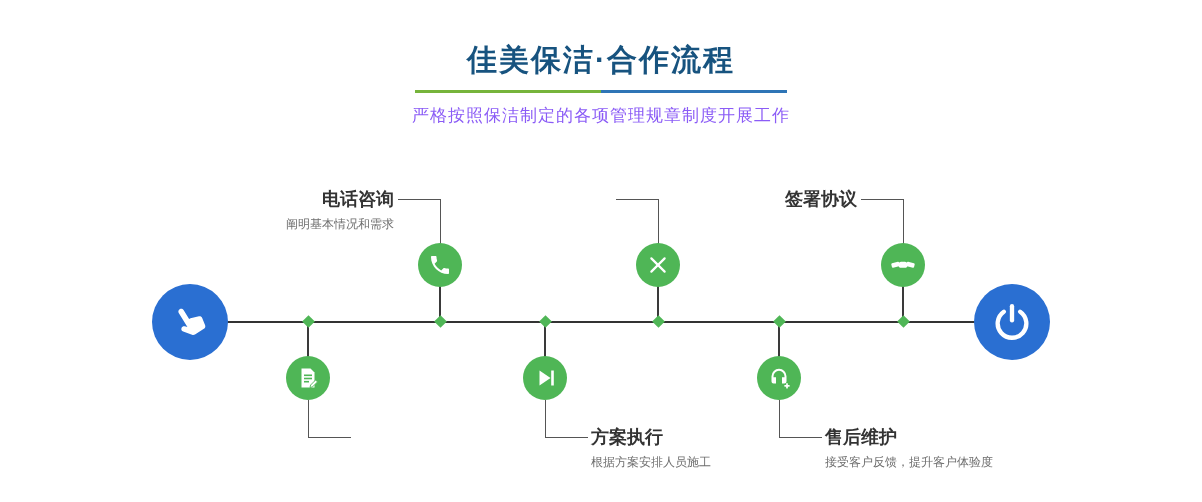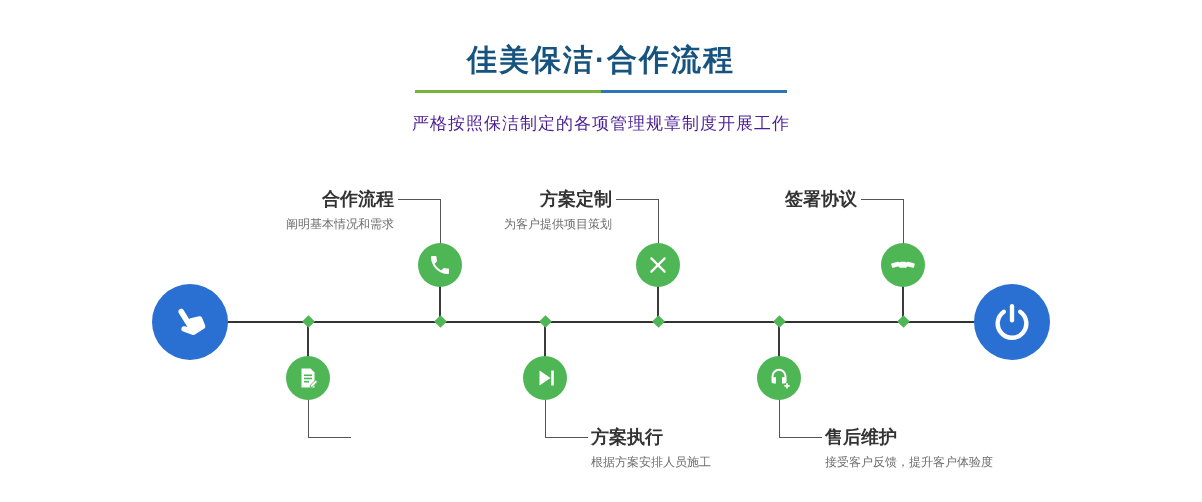--- a/index.html
+++ b/index.html
@@ -6,21 +6,21 @@
   .canvas{
     position:relative;width:1202px;height:499px;background:#ffffff;overflow:hidden;
     font-family:"Liberation Sans","DejaVu Sans",sans-serif;
   }
   
   .page-header{position:absolute;top:42px;left:0;right:0;text-align:center;}
   .page-title{font-size:30px;font-weight:700;color:#17537f;letter-spacing:2px;line-height:36px;}
   .title-divider{width:372px;height:3px;margin:12px auto 0;display:flex;}
   .title-divider .seg-green{flex:1;background:#76b43b;}
   .title-divider .seg-blue{flex:1;background:#2e75b6;}
-  .subtitle{margin-top:19px;font-size:17px;color:#4c1d95;letter-spacing:1px;}
+  .subtitle{margin-top:11px;font-size:17px;color:#8b5cf6;letter-spacing:1px;}
   
   .timeline-line{position:absolute;left:190px;top:321px;width:822px;height:2px;background:#333;}
   .endpoint{
     position:absolute;width:76px;height:76px;border-radius:50%;background:#2a6fd2;
     display:flex;align-items:center;justify-content:center;
   }
   .endpoint.start{left:152px;top:284px;}
   .endpoint.end{left:974px;top:284px;}
   .endpoint svg{width:40px;height:40px;}
   .endpoint.start svg{transform:rotate(-32deg);}
@@ -153,26 +153,22 @@
     <svg viewBox="0 0 24 24">
       <g fill="#fff">
         <path d="M12 2.8a7.5 7.5 0 0 0-7.5 7.5v5.2a2 2 0 0 0 2 2H9v-6.3H6.5v-.9a5.5 5.5 0 0 1 11 0v.9H15v6.3h2.5a2 2 0 0 0 2-2v-5.2A7.5 7.5 0 0 0 12 2.8z"></path>
         <rect x="17.4" y="19" width="5.2" height="1.7"></rect>
         <rect x="19.15" y="17.25" width="1.7" height="5.2"></rect>
       </g>
     </svg>
   </div>
 
   <div class="step-text top s1">
-    <div class="step-title">合作流程</div>
+    <div class="step-title">电话咨询</div>
     <div class="step-desc">阐明基本情况和需求</div>
-  </div>
-  <div class="step-text top s2">
-    <div class="step-title">方案定制</div>
-    <div class="step-desc">为客户提供项目策划</div>
   </div>
   <div class="step-text top s3">
     <div class="step-title">签署协议</div>
   </div>
   <div class="step-text bottom s5">
     <div class="step-title">方案执行</div>
     <div class="step-desc">根据方案安排人员施工</div>
   </div>
   <div class="step-text bottom s6">
     <div class="step-title">售后维护</div>

